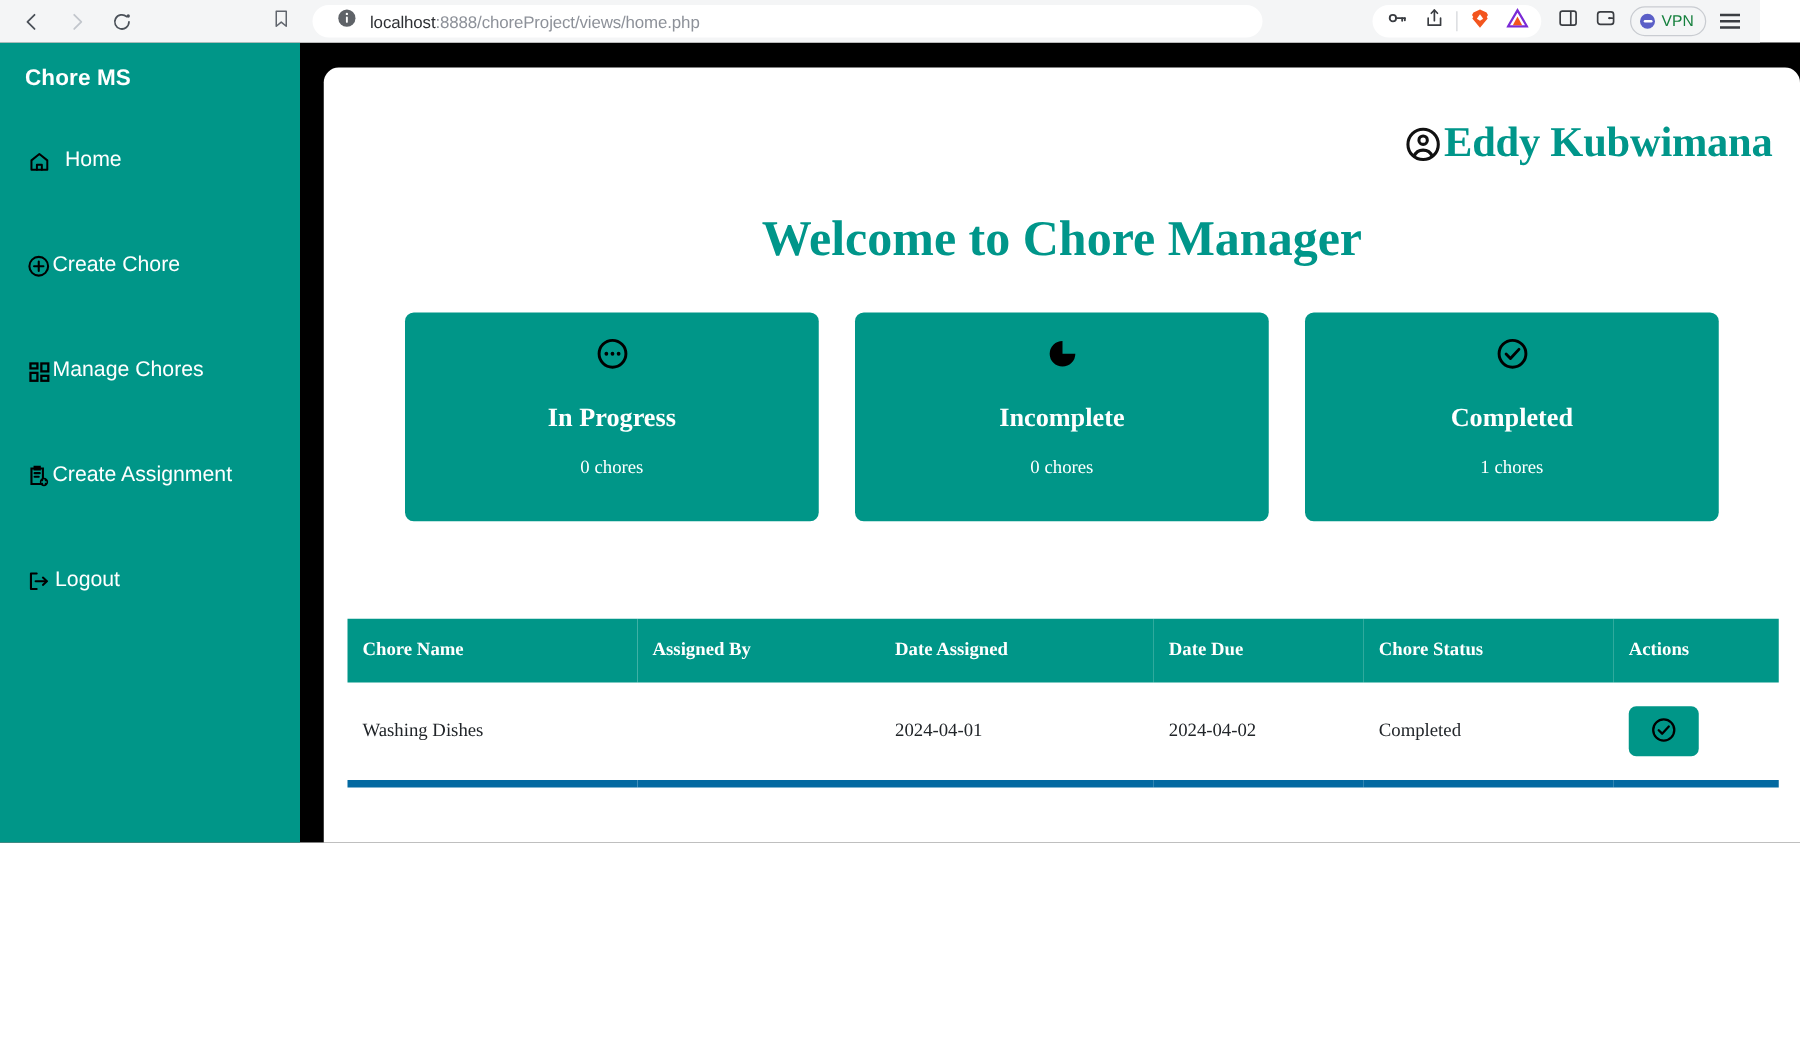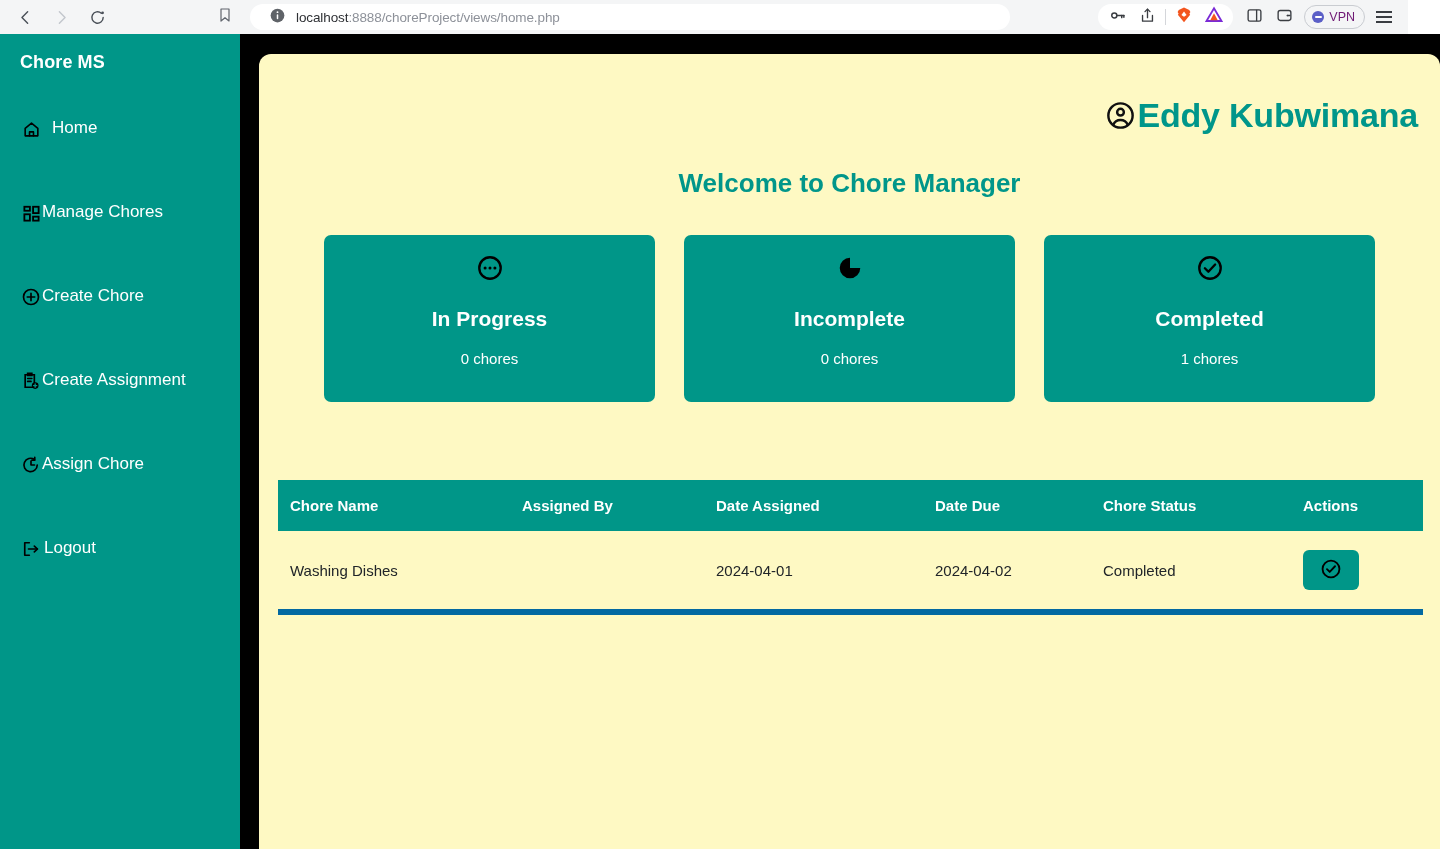--- a/index.html
+++ b/index.html
@@ -56,42 +56,42 @@
   }
   .tb-icon {
     width: 30px; height: 26px;
     display: flex; align-items: center; justify-content: center;
   }
   .tb-div { width: 1px; height: 16px; background: #d4d6da; margin: 0 3px; }
   .vpn-pill {
     display: flex; align-items: center; gap: 5px;
     height: 24px; padding: 0 9px 0 7px;
     border: 1px solid #c9ccd1; border-radius: 12px;
-    font-size: 12.5px; color: #701a75; font-weight: 500;
+    font-size: 12.5px; color: #15803d; font-weight: 500;
     margin: 0 5px;
   }
   .vpn-dot {
     width: 12px; height: 12px; border-radius: 50%;
     background: #5b5fc7; position: relative;
   }
   .vpn-dot::after {
     content: ''; position: absolute; left: 2.5px; top: 5px;
     width: 7px; height: 2px; background: #fff; border-radius: 1px;
   }
   .hamburger {
     width: 28px; height: 28px;
     display: flex; flex-direction: column; justify-content: center;
     align-items: center; gap: 3.5px; margin-right: 10px;
   }
   .hamburger i { display: block; width: 16px; height: 1.7px; background: #3a3d42; }
 
   
   .viewport {
     position: absolute; top: 34px; left: 0;
-    width: 1440px; height: 815px;
+    width: 1440px; height: 640px;
     background: #000000;
     overflow: hidden;
   }
   .sidebar {
     position: absolute; left: 0; top: 0;
     width: 240px; height: 815px;
     background: #009688;
     color: #ffffff;
     padding-top: 18px;
   }
@@ -114,36 +114,37 @@
     font-size: 17px; color: #ffffff; white-space: nowrap;
   }
   .nav-item.gap-sm .nav-lbl { margin-left: 10px; }
   .nav-item.gap-xs .nav-lbl { margin-left: 2px; }
   .nav-item.gap-nn .nav-lbl { margin-left: 0px; }
 
   
   .content {
     position: absolute; left: 259px; top: 20px;
     width: 1181px; height: 795px;
-    background: #fef9c3;
+    background: #ffffff;
     border-top-left-radius: 12px;
     border-top-right-radius: 12px;
     overflow: hidden;
+    font-family: Liberation Serif, serif;
   }
   .user-row {
     display: flex; align-items: center; justify-content: flex-end;
     padding: 42px 22px 0 0;
   }
   .user-icon { color: #111; display: flex; align-items: center; }
   .user-name {
     font-size: 34px; font-weight: bold; color: #00968a;
     letter-spacing: -0.2px; margin-left: 1px;
   }
   .welcome {
-    text-align: center; font-size: 26px; font-weight: bold;
+    text-align: center; font-size: 40px; font-weight: bold;
     color: #00968a; margin-top: 33px;
   }
   .cards {
     display: flex; justify-content: center;
     gap: 29px; margin-top: 36px;
   }
   .card {
     width: 331px; height: 167px;
     background: #009688; border-radius: 7px;
     color: #ffffff; text-align: center;
@@ -308,63 +309,53 @@
         <svg width="19" height="19" viewBox="0 0 24 24" fill="none" stroke="#000" stroke-width="2" stroke-linecap="round" stroke-linejoin="round">
             <path d="M4 10.5 12 4l8 6.5V20H4z"></path>
             <path d="M9.5 20v-5h5v5"></path>
           </svg>
       </span>
       <span class="nav-lbl">Home</span>
     </a>
 
     <a class="nav-item gap-nn" href="#">
       <span class="nav-ico">
+        <svg width="20" height="20" viewBox="0 0 24 24" fill="none" stroke="#000" stroke-width="2" stroke-linecap="round">
+            <circle cx="12" cy="12" r="9"></circle>
+            <path d="M12 7.5v9M7.5 12h9"></path>
+          </svg>
+      </span>
+      <span class="nav-lbl">Create Chore</span>
+    </a>
+
+    <a class="nav-item gap-nn" href="#">
+      <span class="nav-ico">
         <svg width="19" height="19" viewBox="0 0 24 24" fill="none" stroke="#000" stroke-width="2.3">
             <rect x="3" y="3.5" width="7" height="5"></rect>
             <rect x="14" y="3.5" width="7" height="8"></rect>
             <rect x="3" y="13" width="7" height="8"></rect>
             <rect x="14" y="16" width="7" height="5"></rect>
           </svg>
       </span>
       <span class="nav-lbl">Manage Chores</span>
-    </a>
-
-    <a class="nav-item gap-nn" href="#">
-      <span class="nav-ico">
-        <svg width="20" height="20" viewBox="0 0 24 24" fill="none" stroke="#000" stroke-width="2" stroke-linecap="round">
-            <circle cx="12" cy="12" r="9"></circle>
-            <path d="M12 7.5v9M7.5 12h9"></path>
-          </svg>
-      </span>
-      <span class="nav-lbl">Create Chore</span>
     </a>
 
     <a class="nav-item gap-nn" href="#">
       <span class="nav-ico">
         <svg width="20" height="20" viewBox="0 0 24 24" fill="none" stroke="#000" stroke-width="2" stroke-linecap="round">
             <path d="M5 4.5h11v15H5z"></path>
             <path d="M8 2.8h5v2.6H8z" fill="#000"></path>
             <path d="M8 9h5M8 12.5h4"></path>
             <circle cx="17" cy="17.5" r="4" fill="#000" stroke="none"></circle>
             <path d="M17 15.6v3.8M15.1 17.5h3.8" stroke="#009688" stroke-width="1.6"></path>
           </svg>
       </span>
       <span class="nav-lbl">Create Assignment</span>
     </a>
 
-    <a class="nav-item gap-nn" href="#">
-      <span class="nav-ico">
-        <svg width="20" height="20" viewBox="0 0 24 24" fill="none" stroke="#000" stroke-width="2" stroke-linecap="round" stroke-linejoin="round">
-            <path d="M19.5 12a8 8 0 1 1-3.4-6.6"></path>
-            <polyline points="16.5 2.8 16.5 6.2 13.1 6.2"></polyline>
-            <path d="M12 7.3V12h4.2"></path>
-          </svg>
-      </span>
-      <span class="nav-lbl">Assign Chore</span>
-    </a>
 
     <a class="nav-item gap-xs" href="#">
       <span class="nav-ico">
         <svg width="20" height="20" viewBox="0 0 24 24" fill="none" stroke="#000" stroke-width="2" stroke-linecap="round" stroke-linejoin="round">
             <path d="M10 4.5H4.5v15H10"></path>
             <path d="M9 12h10.5"></path>
             <polyline points="16 8.5 19.8 12 16 15.5"></polyline>
           </svg>
       </span>
       <span class="nav-lbl">Logout</span>

